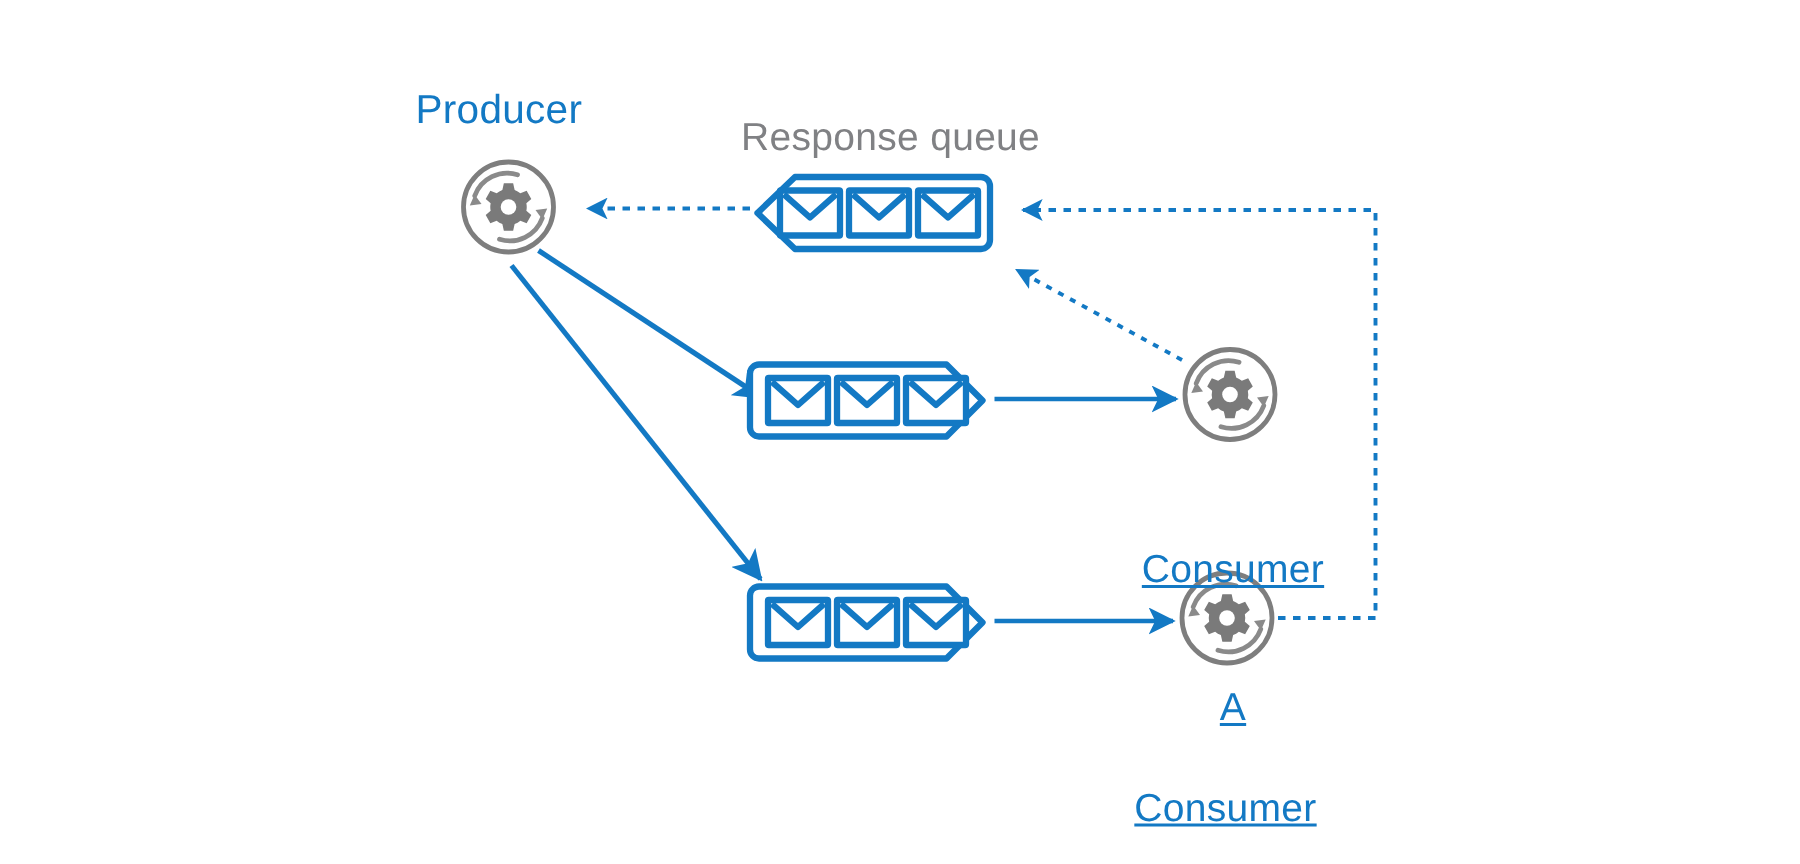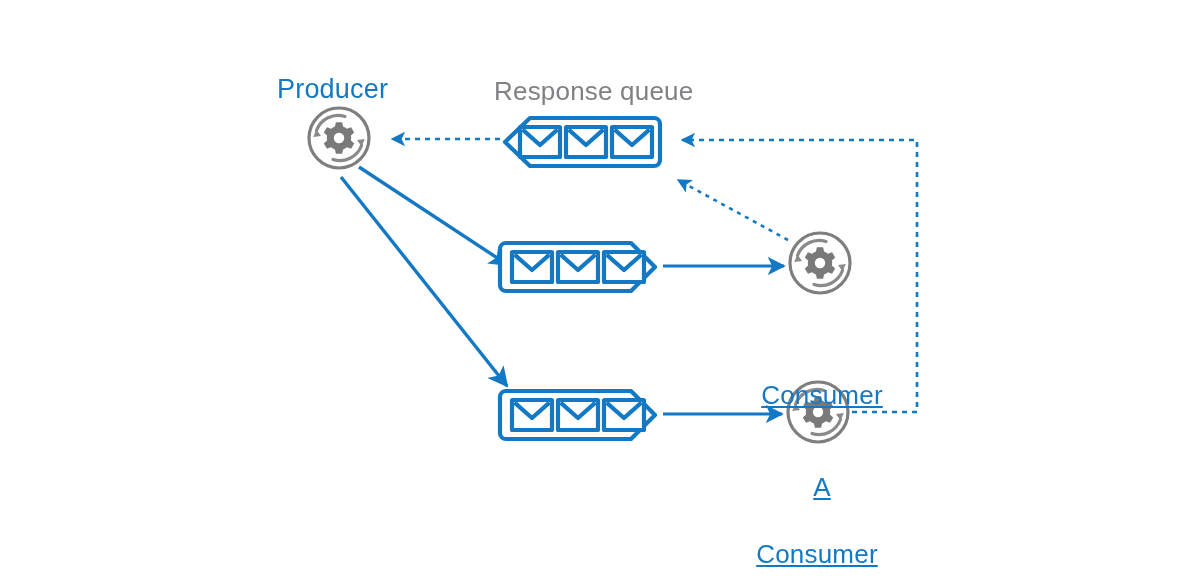--- a/index.html
+++ b/index.html
@@ -27,21 +27,21 @@
     height: 576px;
     display: block;
   }
   .lbl {
     position: absolute;
     font-family: "Liberation Sans", sans-serif;
     font-weight: 400;
     white-space: pre;
     line-height: 1.18;
   }
-  .lbl-blue { color: #1379c4; margin-top: 16px; }
+  .lbl-blue { color: #1379c4; }
   .lbl-gray { color: #808184; }
   #label-producer {
     left: 277px;
     top: 58px;
     font-size: 27px;
     letter-spacing: 0.2px;
   }
   #label-response-queue {
     left: 494px;
     top: 76px;

